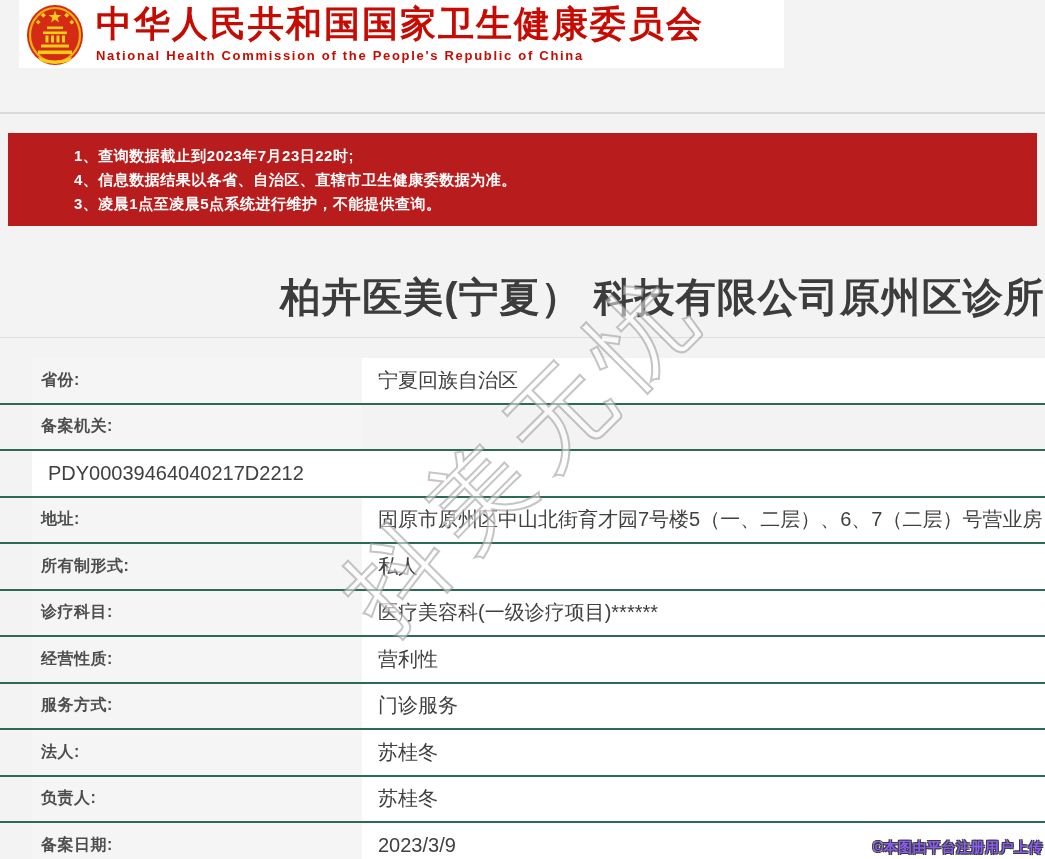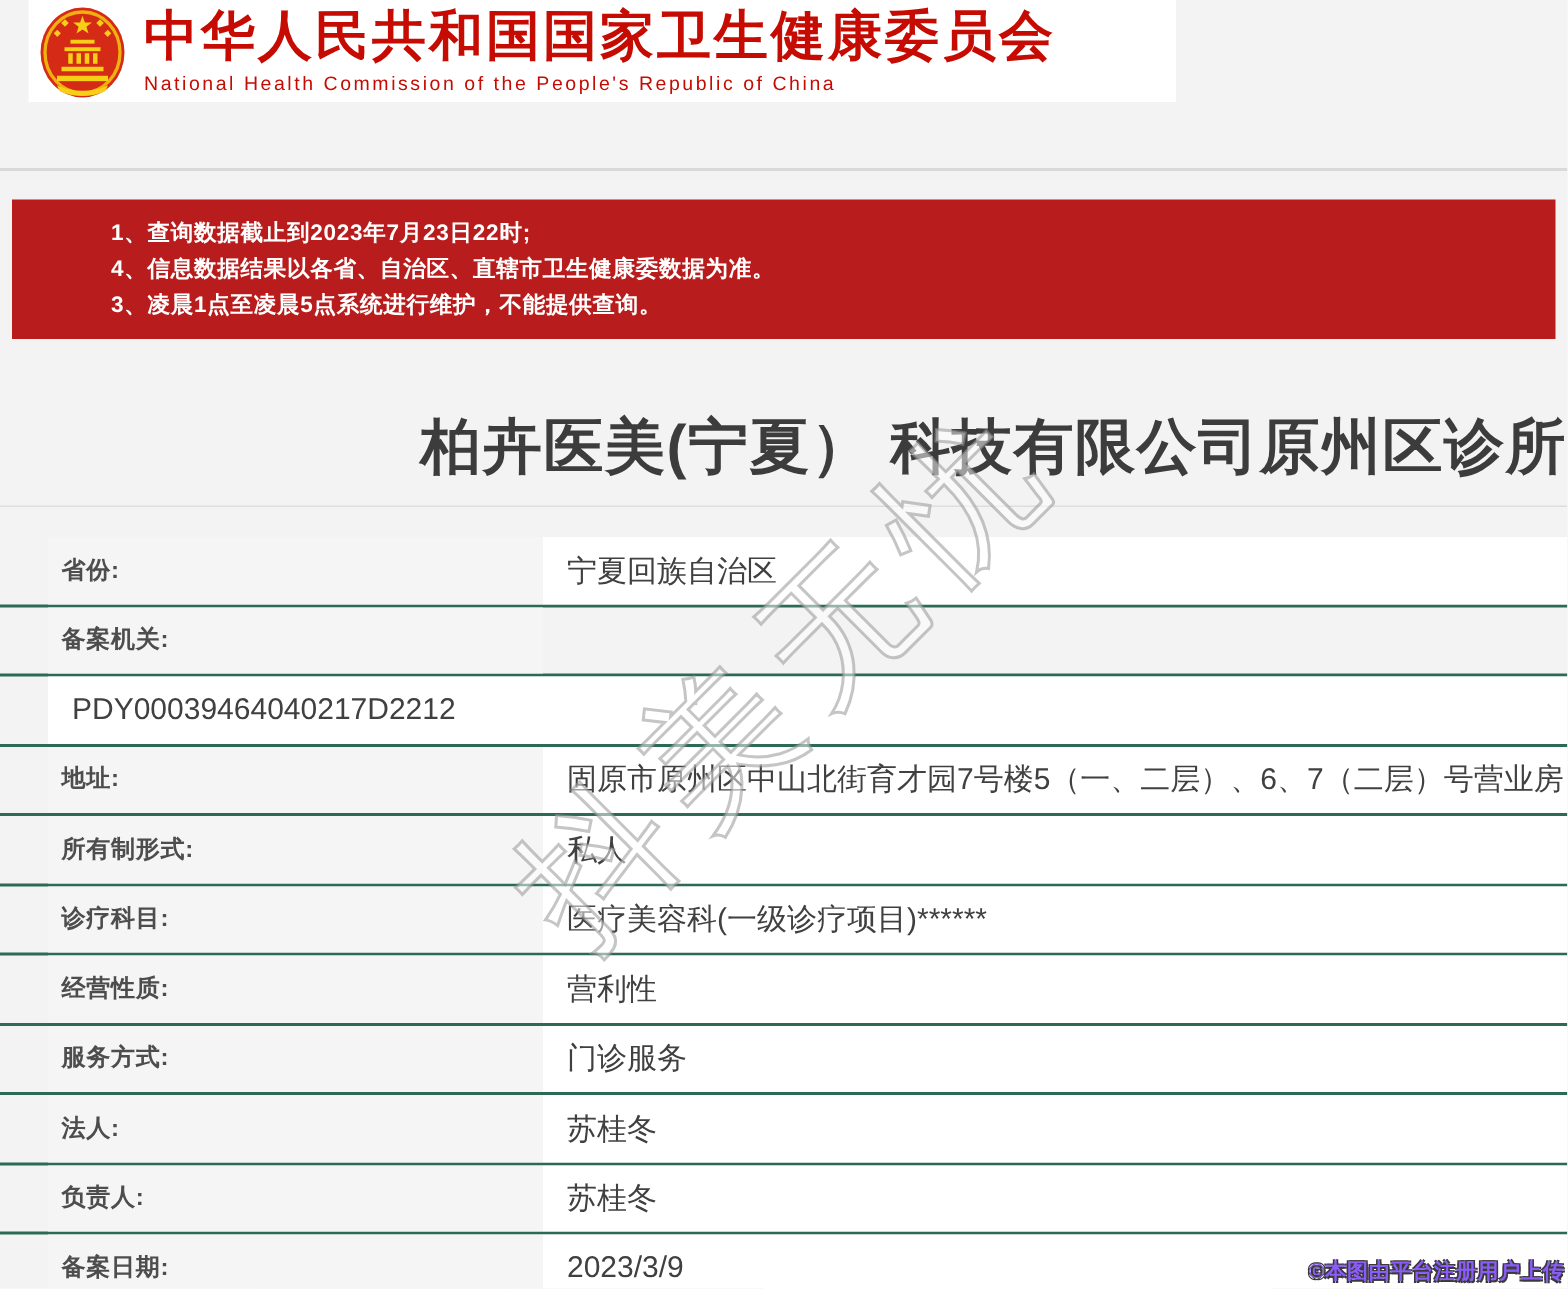--- a/index.html
+++ b/index.html
@@ -13,21 +13,21 @@
     position:absolute; left:0; top:0; width:765px; height:68px;
     background:#ffffff; display:flex; align-items:center;margin-left:19px;
   }
   .emblem{ flex:0 0 auto; margin:2px 12px 0 7px; line-height:0; }
   .org-names{ display:flex; flex-direction:column; }
   .org-cn{
     font-size:36px; font-weight:700; color:#c50b02;
     letter-spacing:2px; line-height:1.05; white-space:nowrap;
   }
   .org-en{
-    font-size:13px; font-weight:400; color:#c50b02;
+    font-size:13px; font-weight:700; color:#c50b02;
     letter-spacing:1.7px; margin-top:5px; white-space:nowrap;
   }
   .hr1{ position:absolute; left:0; top:112px; width:1045px; height:2px; background:#d9d9d9; }
   
   .notice{
     position:absolute; left:8px; top:133px; width:1029px; height:93px;
     background:#b91c1c; box-sizing:border-box; padding:11px 10px 0 66px;
     color:#ffffff; font-size:15px; font-weight:600;
   }
   .notice-line{ line-height:24px; letter-spacing:0.5px; white-space:nowrap; }

